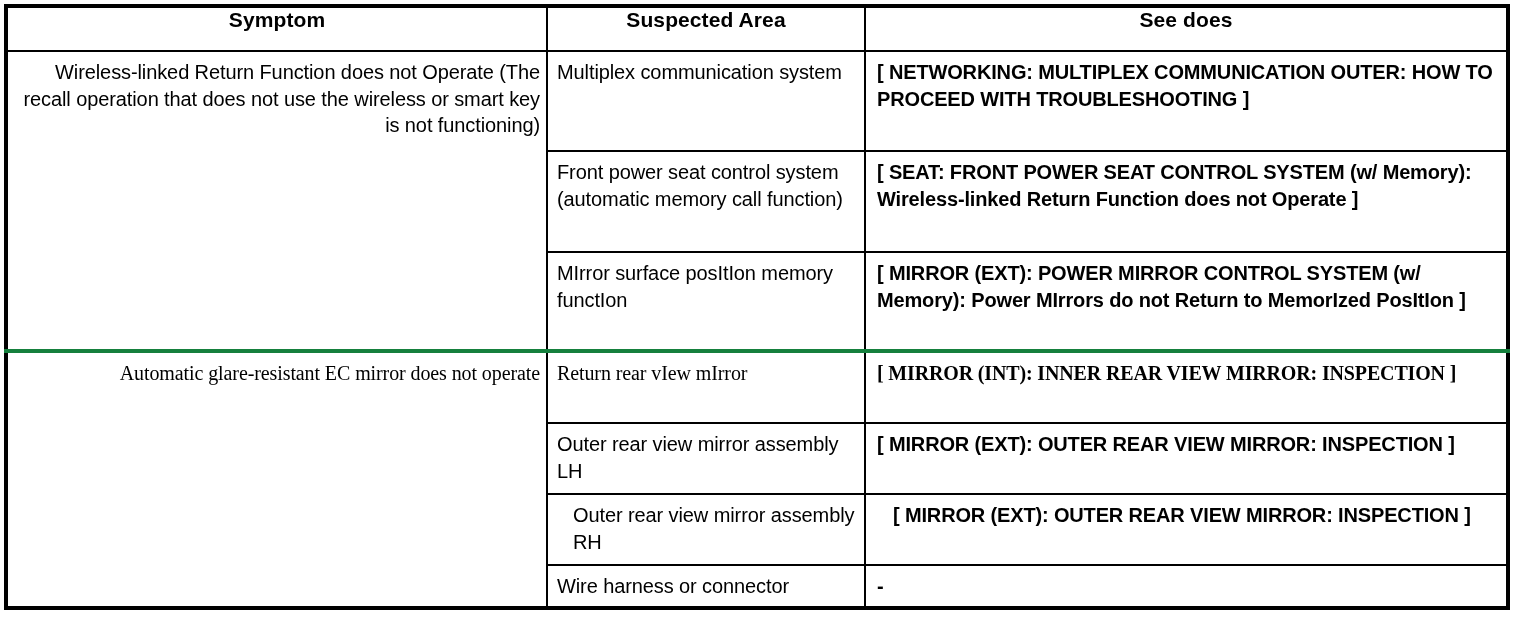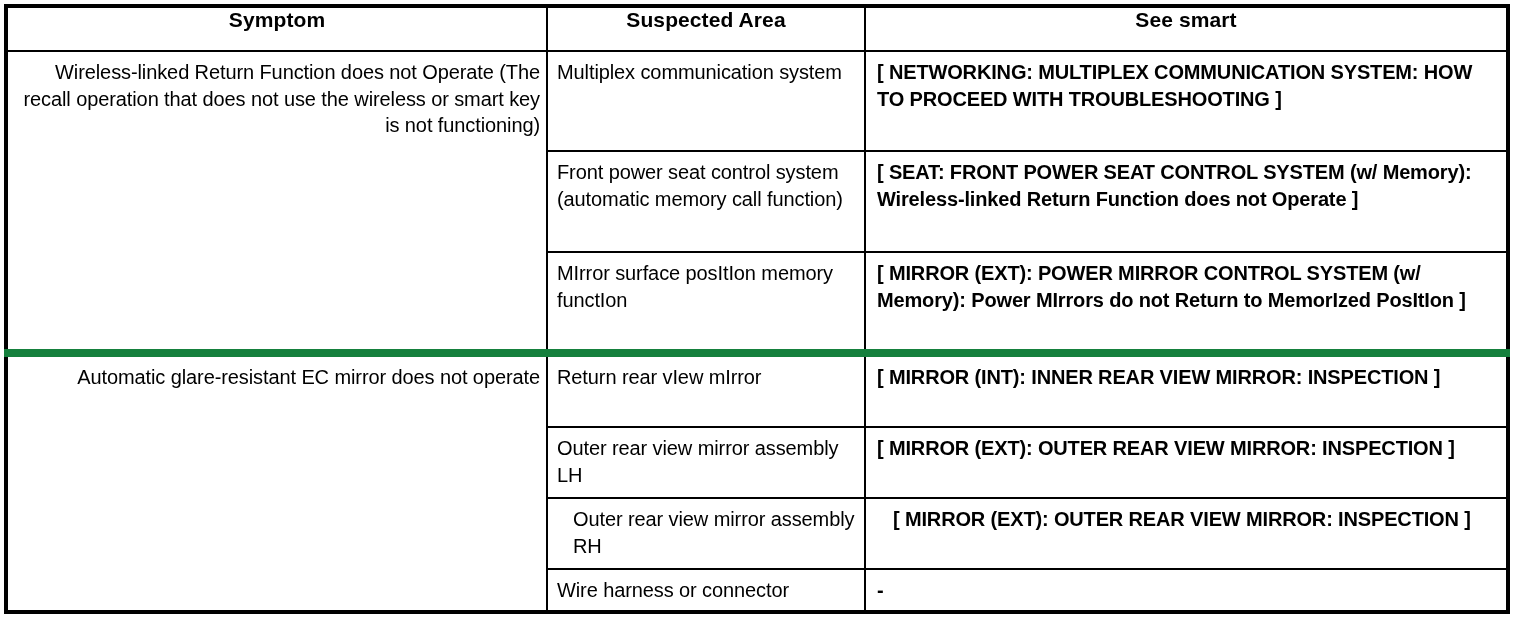--- a/index.html
+++ b/index.html
@@ -98,54 +98,55 @@
   tr.r1 td { height: 98px; }
   tr.r2 td { height: 99px; }
   tr.r3 td { height: 96px; margin-top: 29px; }
   tr.r4 td { height: 69px; }
   tr.r5 td { height: 69px; margin-top: 24px; }
   tr.r6 td { height: 69px; padding-left: 16px; }
   tr.r7 td { height: 39px; }
 
   
   tr.group-start > td {
-    border-top: 8px solid #15803d;
+    border-top: 4px solid #15803d;
+    font-family: Liberation Serif, serif;
   }
 </style>
 </head>
 <body>
 
 <div id="page">
 
   <table class="tsb">
     <colgroup>
       <col class="c-symptom">
       <col class="c-area">
       <col class="c-page">
     </colgroup>
 
     <thead>
       <tr>
         <th>Symptom</th>
         <th>Suspected Area</th>
-        <th>See smart</th>
+        <th>See does</th>
       </tr>
     </thead>
 
     <tbody>
 
       <tr class="r1">
         <td class="symptom" rowspan="3">
           <div class="cell">Wireless-linked Return Function does not Operate (The recall operation that does not use the wireless or smart key is not functioning)</div>
         </td>
         <td class="area">
           <div class="cell">Multiplex communication system</div>
         </td>
         <td class="page">
-          <div class="cell">[ NETWORKING: MULTIPLEX COMMUNICATION SYSTEM: HOW TO PROCEED WITH TROUBLESHOOTING ]</div>
+          <div class="cell">[ NETWORKING: MULTIPLEX COMMUNICATION OUTER: HOW TO PROCEED WITH TROUBLESHOOTING ]</div>
         </td>
       </tr>
 
       <tr class="r2">
         <td class="area">
           <div class="cell">Front power seat control system (automatic memory call function)</div>
         </td>
         <td class="page">
           <div class="cell">[ SEAT: FRONT POWER SEAT CONTROL SYSTEM (w/ Memory): Wireless-linked Return Function does not Operate ]</div>
         </td>

